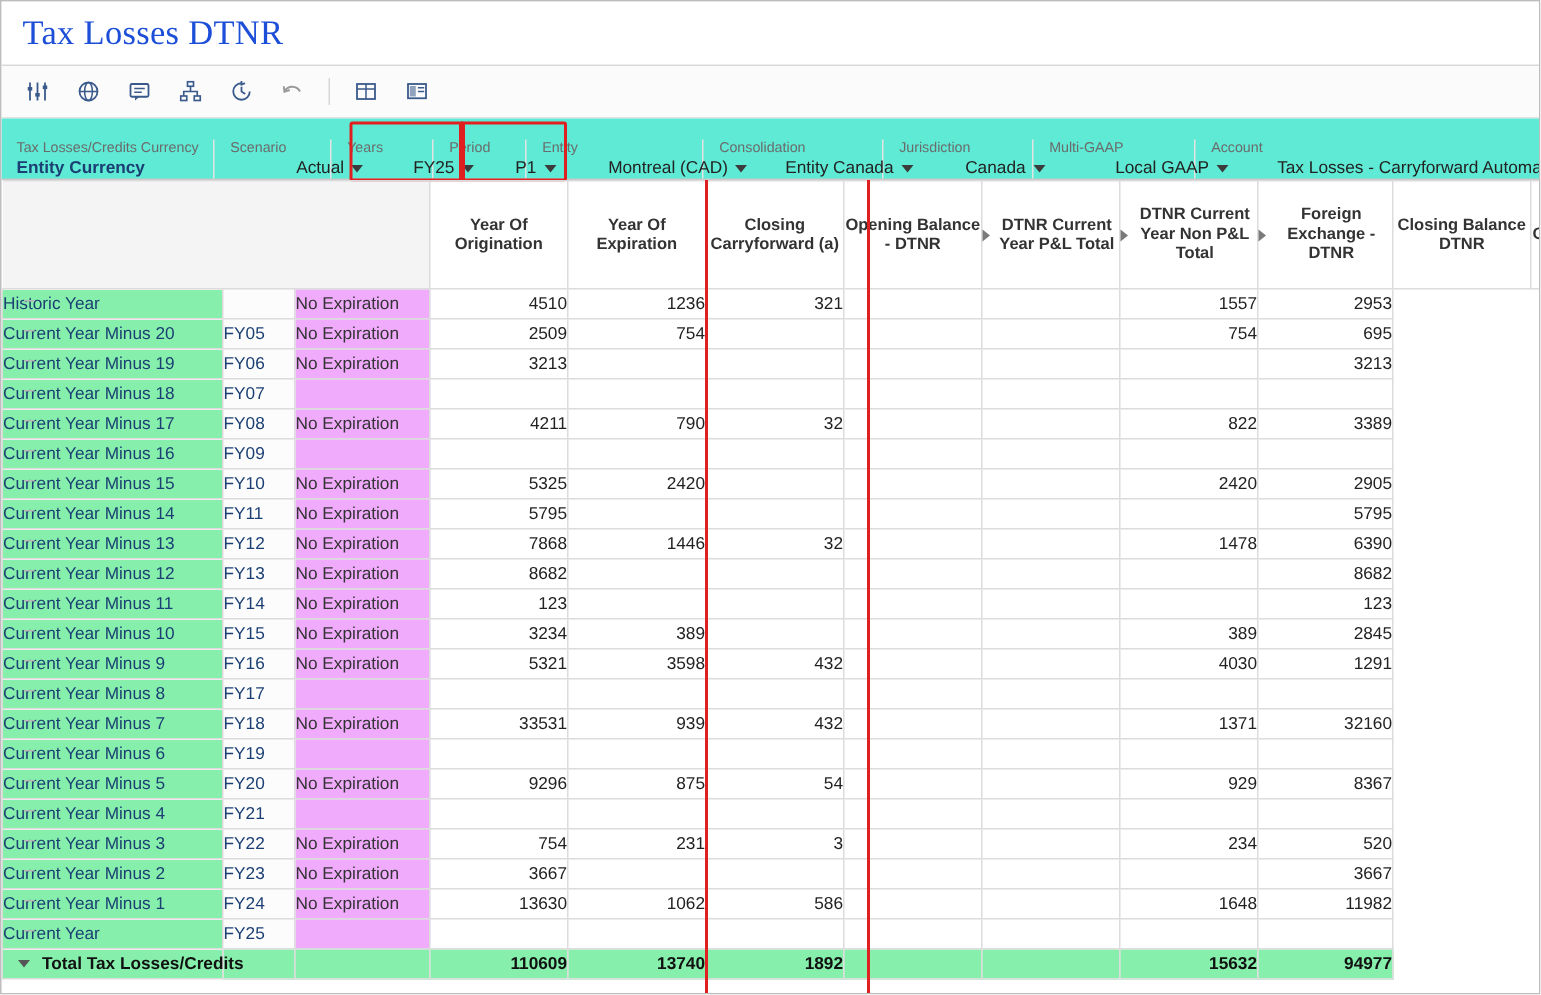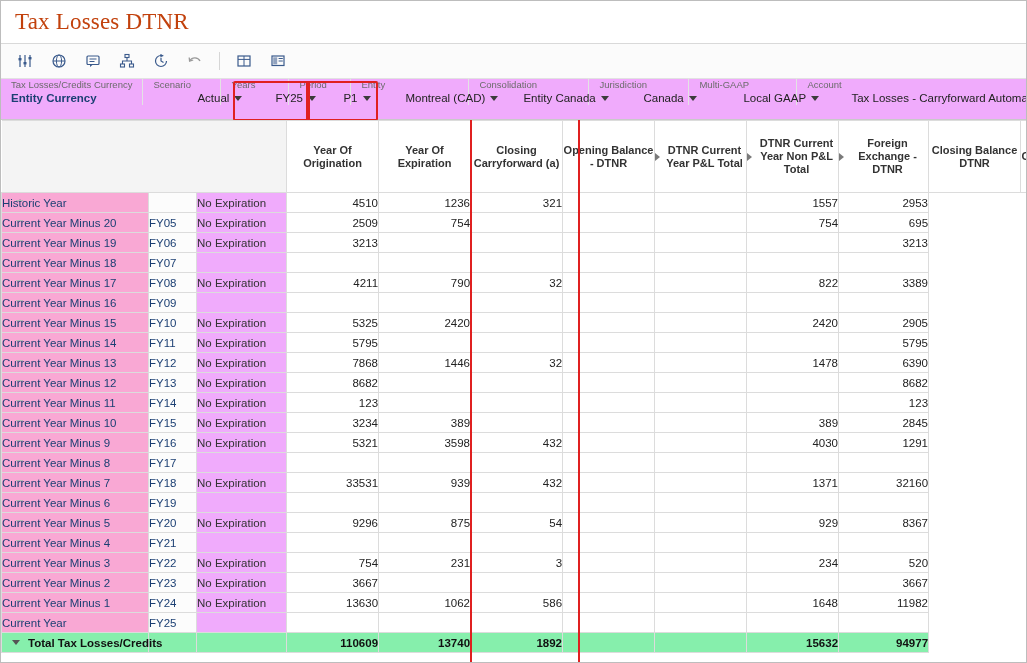--- a/index.html
+++ b/index.html
@@ -25,21 +25,21 @@
     height: 42px;
     display: flex;
     align-items: center;
     padding: 0 14px;
     border-bottom: 1px solid #d9d9d9;
     background: #ffffff;
   }
   .title-bar .title {
     font-family: "Liberation Serif", serif;
     font-size: 23px;
-    color: #c2410c;
+    color: #1d4ed8;
     letter-spacing: .2px;
   }
   
   .toolbar {
     height: 34px;
     display: flex;
     align-items: center;
     gap: 6px;
     padding: 0 10px;
     border-bottom: 1px solid #e2e2e2;
@@ -58,23 +58,23 @@
   .tool-sep {
     width: 1px;
     height: 18px;
     background: #d6d6d6;
     margin: 0 4px;
   }
   
   .pov-bar {
     height: 40px;
     display: flex;
-    align-items: flex-start;
+    align-items: flex-end;
     border-bottom: 1px solid #c9c9c9;
-    background: #f0abfc;
+    background: #5eead4;
     position: relative;
   }
   .pov {
     display: flex;
     flex-direction: column;
     justify-content: center;
     padding: 0 10px;
     border-right: 1px solid #e3e3e3;
     box-sizing: border-box;
     position: relative;
@@ -170,21 +170,21 @@
     border-bottom: 4px solid transparent;
     border-left: 5px solid #7a7a7a;
     flex: 0 0 auto;
     cursor: pointer;
   }
   tbody td {
     height: 20px;
     font-size: 11.5px;
   }
   td.rowhdr {
-    background: #f9a8d4;
+    background: #86efac;
     color: #1b3f73;
     padding-left: 26px;
     white-space: nowrap;
     font-size: 11.5px;
     position: relative;
   }
   td.rowhdr .tick {
     position: absolute;
     left: 14px;
     top: 7px;

